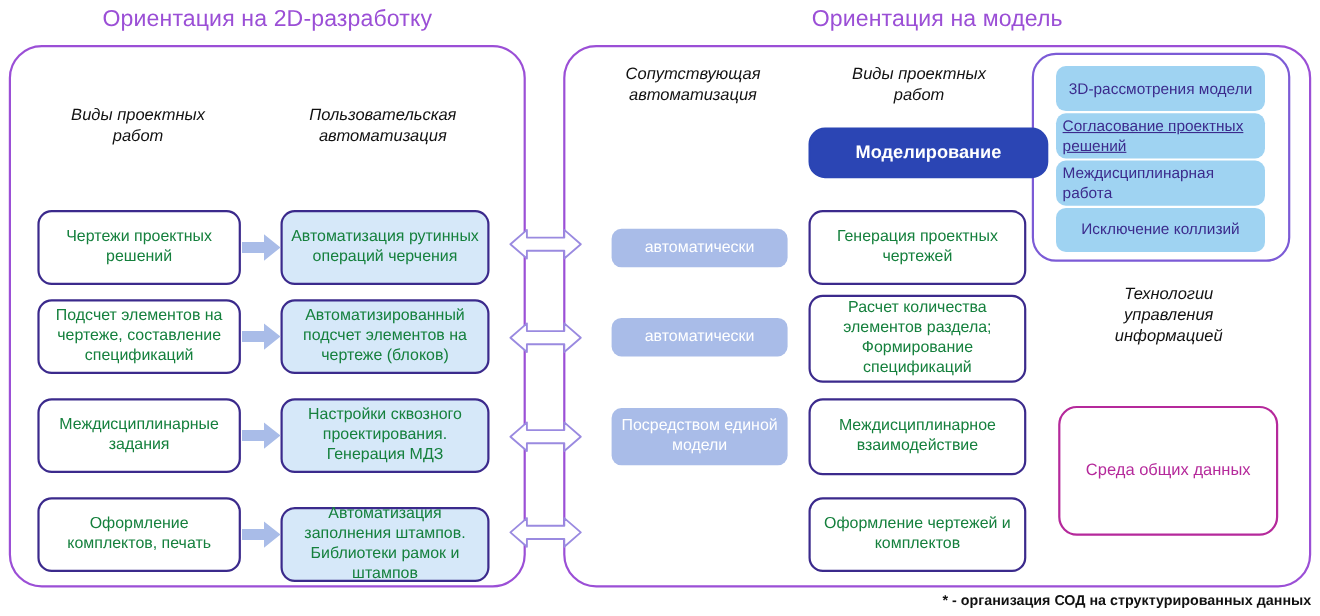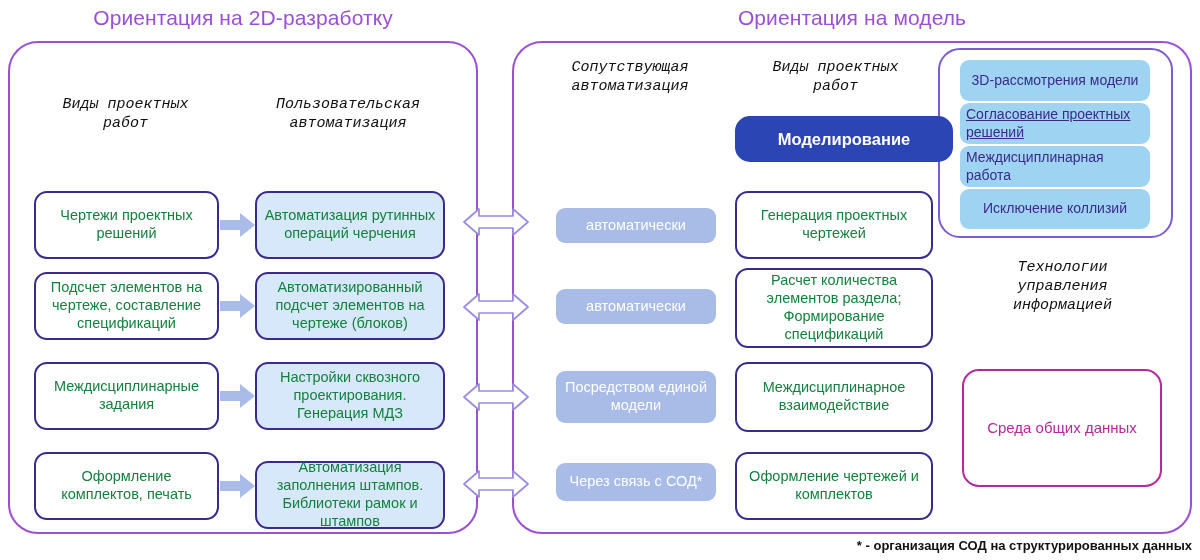--- a/index.html
+++ b/index.html
@@ -37,21 +37,21 @@
   #panel-right{left:512px;top:41px;width:680px;height:493px;}
 
   
   .col-caption{
     position:absolute;
     font-style:italic;
     font-size:15px;
     color:#111111;
     text-align:center;
     line-height:1.28;
-    font-family:Liberation Mono, monospace;
+    font-family:Liberation Sans, sans-serif;
   }
 
   
   .box{
     position:absolute;
     box-sizing:border-box;
     border:2px solid #3b2a8c;
     border-radius:13px;
     display:flex;align-items:center;justify-content:center;
     text-align:center;
@@ -204,21 +204,20 @@
   <div class="pill" style="left:960px;top:60px;width:190px;height:41px;">3D-рассмотрения модели</div>
   <div class="pill" style="left:960px;top:103px;width:190px;height:41px;text-decoration:underline;">Согласование проектных решений</div>
   <div class="pill" style="left:960px;top:146px;width:190px;height:41px;">Междисциплинарная работа</div>
   <div class="pill" style="left:960px;top:189px;width:190px;height:38px;">Исключение коллизий</div>
 
   <div class="box-strong" style="left:735px;top:116px;width:218px;height:46px;">Моделирование</div>
 
   <div class="chip" style="left:556px;top:208px;width:160px;height:35px;">автоматически</div>
   <div class="chip" style="left:556px;top:289px;width:160px;height:35px;">автоматически</div>
   <div class="chip" style="left:556px;top:371px;width:160px;height:52px;">Посредством единой модели</div>
-  <div class="chip" style="left:556px;top:463px;width:160px;height:38px;">Через связь с СОД*</div>
 
   <div class="box" style="left:735px;top:191px;width:198px;height:68px;">Генерация проектных чертежей</div>
   <div class="box" style="left:735px;top:268px;width:198px;height:80px;">Расчет количества элементов раздела; Формирование спецификаций</div>
   <div class="box" style="left:735px;top:362px;width:198px;height:70px;">Междисциплинарное взаимодействие</div>
   <div class="box" style="left:735px;top:452px;width:198px;height:68px;">Оформление чертежей и комплектов</div>
 
   <div id="cde-box" style="left:962px;top:338px;width:200px;height:118px;">Среда общих данных</div>
 
   <div id="footnote" style="left:800px;top:538px;width:392px;">* - организация СОД на структурированных данных</div>
 

